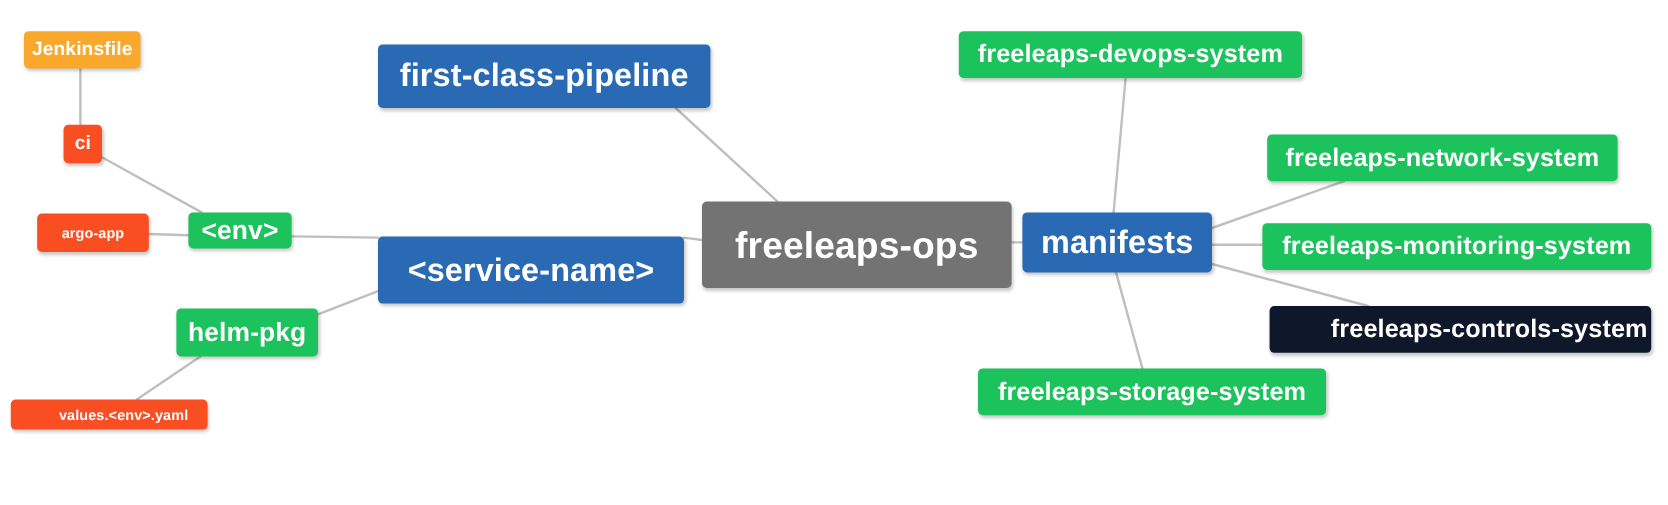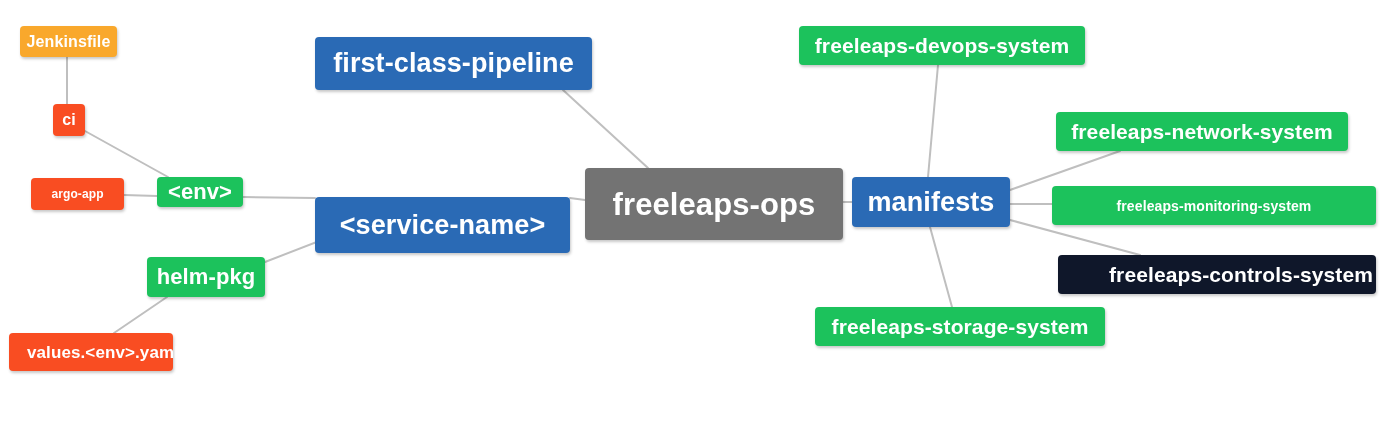--- a/index.html
+++ b/index.html
@@ -90,30 +90,30 @@
       </div>
       <div class="node" style="left: 20px; top: 26px; width: 97px; height: 31px; background: rgb(249, 168, 44); font-size: 16px;">
         <span class="node-label">Jenkinsfile</span>
       </div>
       <div class="node" style="left: 53px; top: 104px; width: 32px; height: 32px; background: rgb(249, 77, 34); font-size: 16px;">
         <span class="node-label">ci</span>
       </div>
       <div class="node" style="left: 31px; top: 178px; width: 93px; height: 32px; background: rgb(249, 77, 34); font-size: 12px;">
         <span class="node-label">argo-app</span>
       </div>
-      <div class="node" style="left: 9px; top: 333px; width: 164px; height: 38px; background: rgb(249, 77, 34); font-size: 17px; padding-left: 24px;">
+      <div class="node" style="left: 9px; top: 333px; width: 164px; height: 25px; background: rgb(249, 77, 34); font-size: 12px; padding-left: 24px;">
         <span class="node-label">values.&lt;env&gt;.yaml</span>
       </div>
       <div class="node" style="left: 799px; top: 26px; width: 286px; height: 39px; background: rgb(28, 194, 92); font-size: 21px;">
         <span class="node-label">freeleaps-devops-system</span>
       </div>
       <div class="node" style="left: 1056px; top: 112px; width: 292px; height: 39px; background: rgb(28, 194, 92); font-size: 21px;">
         <span class="node-label">freeleaps-network-system</span>
       </div>
-      <div class="node" style="left: 1052px; top: 186px; width: 324px; height: 39px; background: rgb(28, 194, 92); font-size: 14px; align-items: center;">
+      <div class="node" style="left: 1052px; top: 186px; width: 324px; height: 39px; background: rgb(28, 194, 92); font-size: 21px; align-items: center;">
         <span class="node-label">freeleaps-monitoring-system</span>
       </div>
       <div class="node" style="left: 1058px; top: 255px; width: 318px; height: 39px; background: #0f172a; font-size: 21px; padding-left: 48px;">
         <span class="node-label">freeleaps-controls-system</span>
       </div>
       <div class="node" style="left: 815px; top: 307px; width: 290px; height: 39px; background: rgb(28, 194, 92); font-size: 21px;">
         <span class="node-label">freeleaps-storage-system</span>
       </div>
     </div>
 </div>

